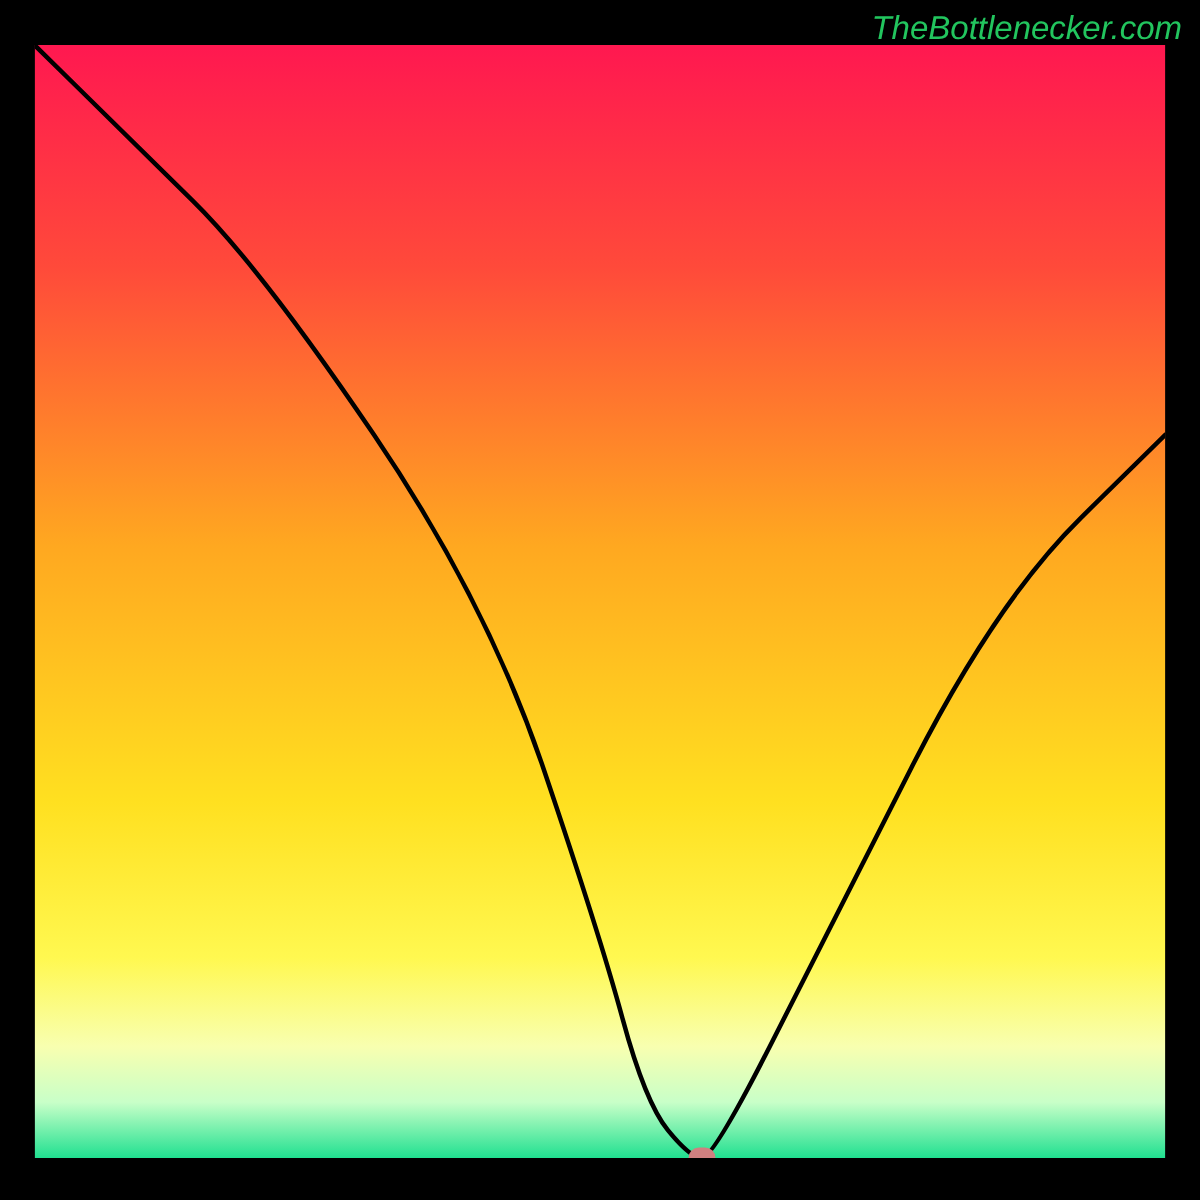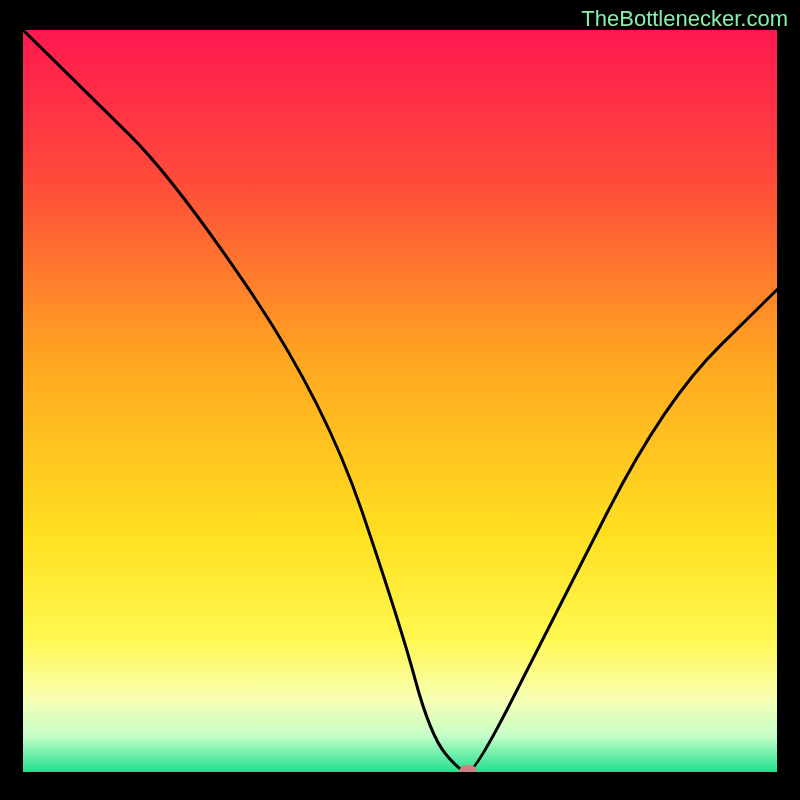--- a/index.html
+++ b/index.html
@@ -11,24 +11,25 @@
   .chart-container {
     width: 800px;
     height: 800px;
     position: relative;
     background: #000;
   }
   .attribution {
     position: absolute;
     top: 6px;
     right: 12px;
-    color: #86efac;
+    color: #22c55e;
     font-size: 22px;
     font-weight: 500;
     z-index: 10;
+    font-style: italic;
   }
   .plot-area {
     position: absolute;
     left: 23px;
     top: 30px;
     width: 754px;
     height: 742px;
     overflow: hidden;
   }
   .plot-area svg.gradient {

